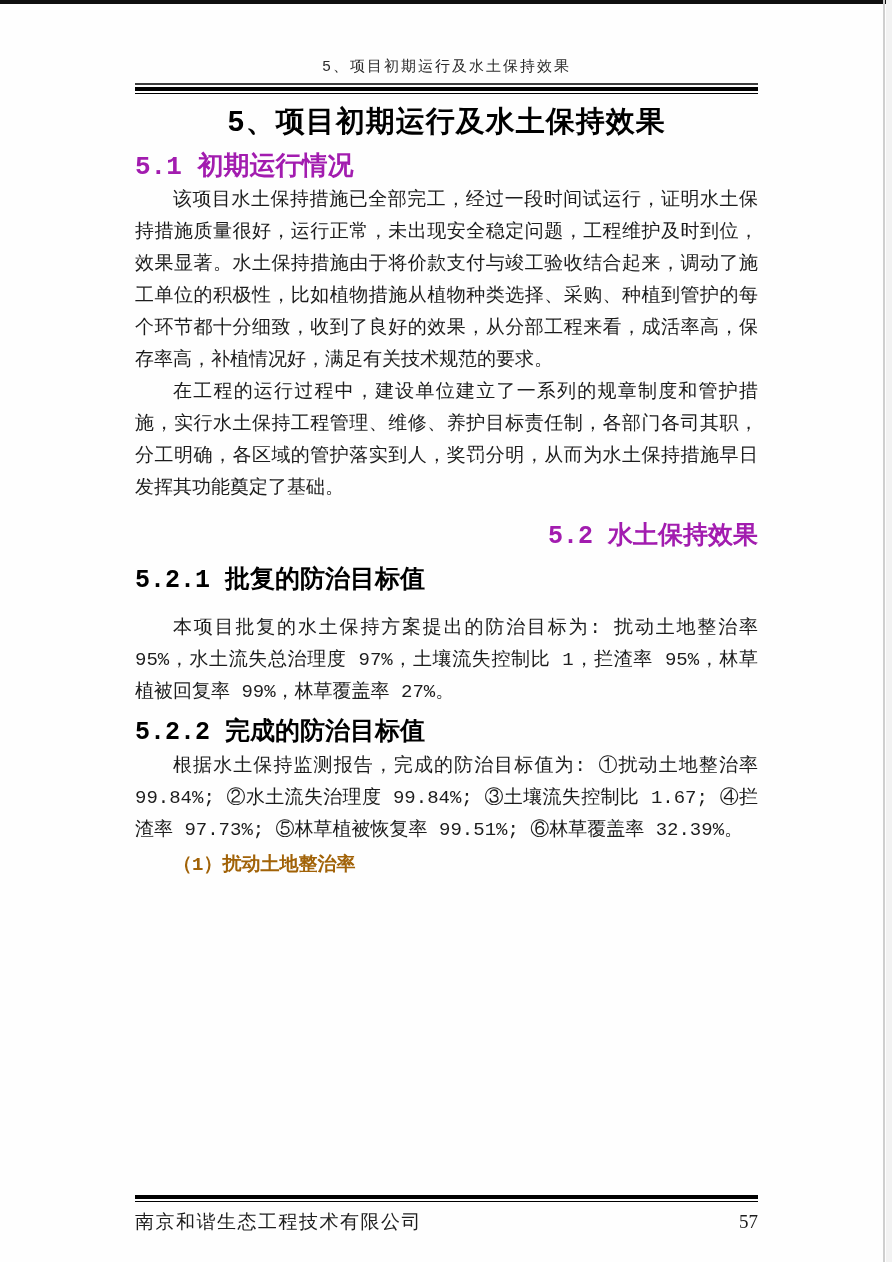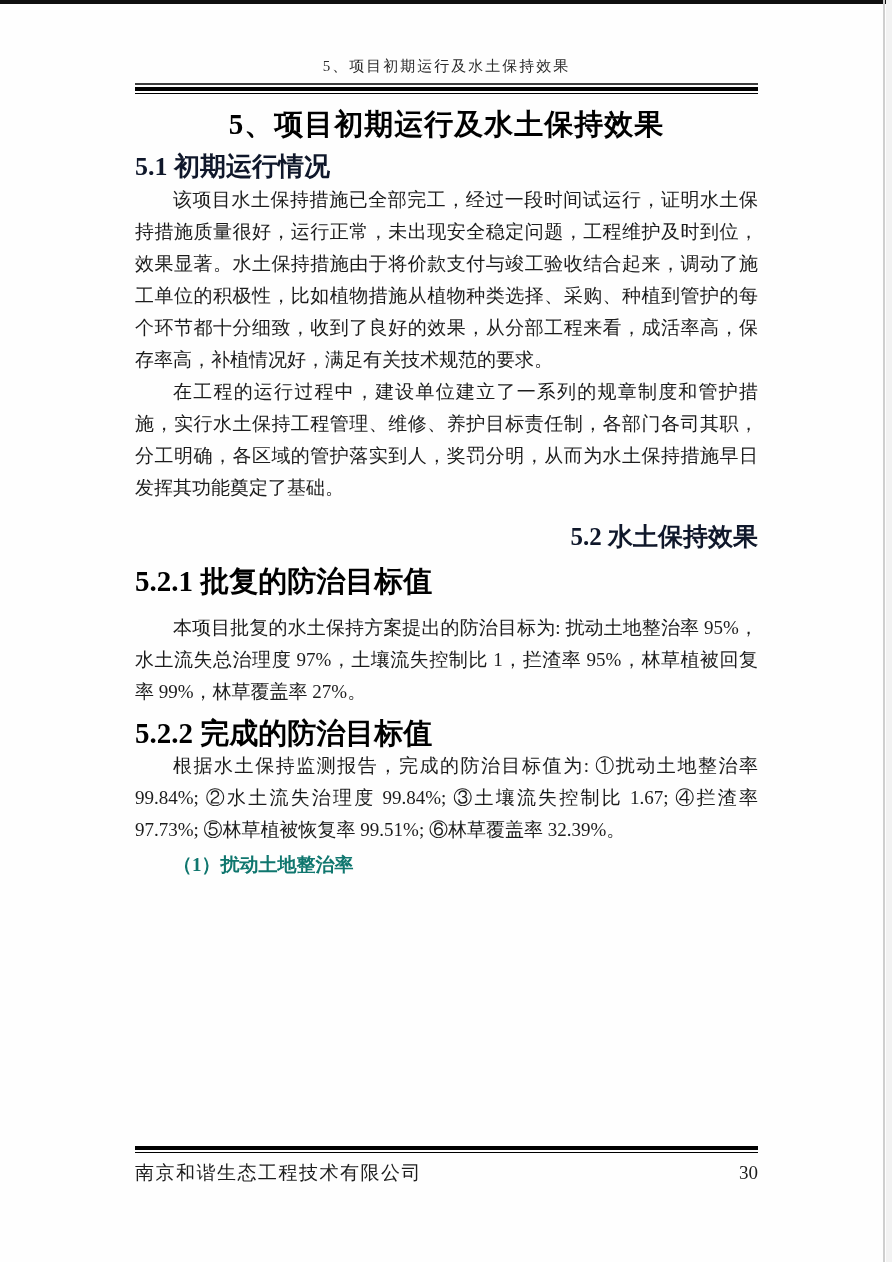--- a/index.html
+++ b/index.html
@@ -11,21 +11,21 @@
     position:relative;
     overflow:hidden;
   }
   #page { position:absolute; inset:0; background:#fefefe; }
 
   
   .scan-top-bar { position:absolute; top:0; left:0; width:892px; height:4px; background:#101010; }
   .scan-right-strip { position:absolute; top:0; left:886px; width:6px; height:1262px; background:#f2f2f2; }
   .scan-right-line { position:absolute; top:0; left:883px; width:2px; height:1262px; background:#cfcfcf; }
 
-  #content { position:absolute; left:135px; top:0; width:623px; }
+  #content { position:absolute; left:135px; top:0; width:623px;font-family:Liberation Mono, monospace; }
 
   .doc-header {
     margin-top:57px;
     text-align:center;
     font-size:15px;
     letter-spacing:2px;
     color:#2b2b2b;
   }
 
   
@@ -38,48 +38,48 @@
     margin:11px 0 0 0;
     font-size:29px; line-height:38px;
     font-weight:bold;
     text-align:center;
     letter-spacing:1px;
     color:#000;
   }
   h2.sec {
     margin:7px 0 0 0;
     font-size:26px; line-height:34px;
-    font-weight:bold; color:#0f172a;
+    font-weight:bold; color:#a21caf;
   }
   h2.sec2 { margin-top:16px; font-size:25px;text-align:right; }
   h3.subsec {
     margin:10px 0 0 0;
-    font-size:29px; line-height:34px;
+    font-size:25px; line-height:34px;
     font-weight:bold; color:#000;
   }
   h3.subsec-2 { margin-top:8px; }
   h4.item-head {
     margin:6px 0 0 0;
     font-size:19px; line-height:26px;
-    font-weight:bold; color:#0f766e;
+    font-weight:bold; color:#a16207;
     text-indent:2em;
   }
   p.body-text {
     margin:0;
     font-size:19px; line-height:32px;
     text-align:justify;
     text-indent:2em;
     color:#1c1c1c;
   }
   p.mt14 { margin-top:14px; }
   p.mt12 { margin-top:0; }
   p.mt4  { margin-top:4px; }
 
   
-  #footer { position:absolute; left:135px; top:1146px; width:623px;text-align:center; }
+  #footer { position:absolute; left:135px; top:1195px; width:623px;text-align:center; }
   .rule-footer { height:8px; position:relative; }
   .rule-footer .l1 { position:absolute; top:0; left:0; right:0; height:3.5px; background:#000; }
   .rule-footer .l2 { position:absolute; top:6px; left:0; right:0; height:1.2px; background:#000; }
   .footer-row {
     margin-top:6px;
     display:flex; justify-content:space-between; align-items:baseline;
     font-size:19px; color:#1c1c1c;
   }
   .footer-company { letter-spacing:1.5px; }
   .footer-pagenum { font-size:19px; }
@@ -127,17 +127,17 @@
 
   </div>
 
   <div id="footer">
     <div class="rule-footer">
       <div class="l1"></div>
         <div class="l2"></div>
     </div>
     <div class="footer-row">
       <span class="footer-company">南京和谐生态工程技术有限公司</span>
-      <span class="footer-pagenum">30</span>
+      <span class="footer-pagenum">57</span>
     </div>
   </div>
 
 </div>
 
 </body></html>

